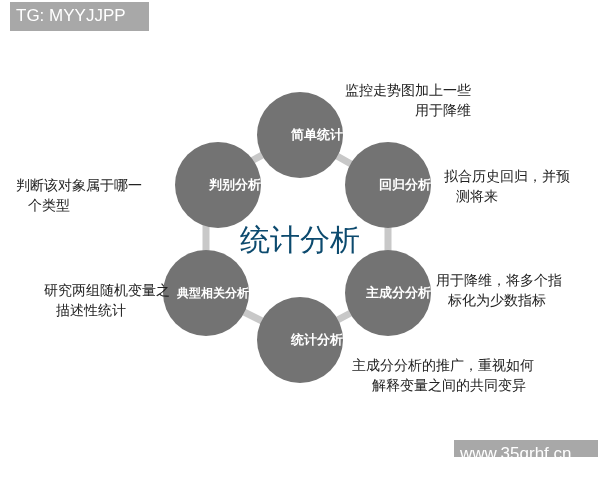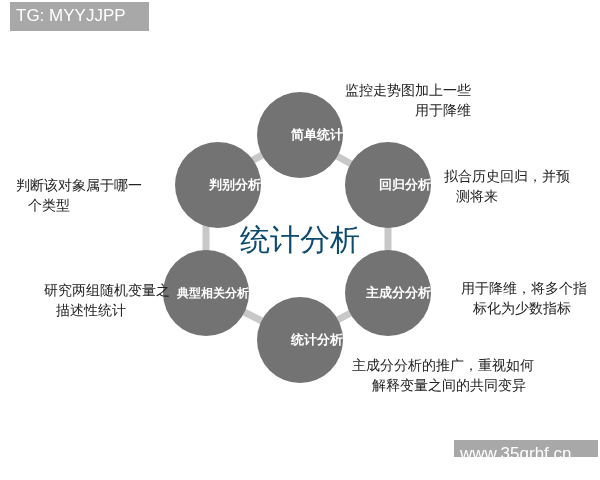--- a/index.html
+++ b/index.html
@@ -46,21 +46,21 @@
 <div class="center-title">统计分析</div>
 
 <div class="desc" style="left:345px; top:80px;text-align:right;">
   <span>监控走势图加上一些</span>
   <span class="l2">用于降维</span>
 </div>
 <div class="desc" style="left:444px; top:166px;">
   <span>拟合历史回归，并预</span>
   <span class="l2">测将来</span>
 </div>
-<div class="desc" style="left:461px; top:270px;margin-top:8px;">
+<div class="desc" style="left:436px; top:270px;">
   <span>用于降维，将多个指</span>
   <span class="l2">标化为少数指标</span>
 </div>
 <div class="desc" style="left:352px; top:355px;text-align:center;">
   <span>主成分分析的推广，重视如何</span>
   <span class="l2">解释变量之间的共同变异</span>
 </div>
 <div class="desc" style="left:20px; top:280px;margin-left:24px;">
   <span>研究两组随机变量之</span>
   <span class="l2">描述性统计</span>

